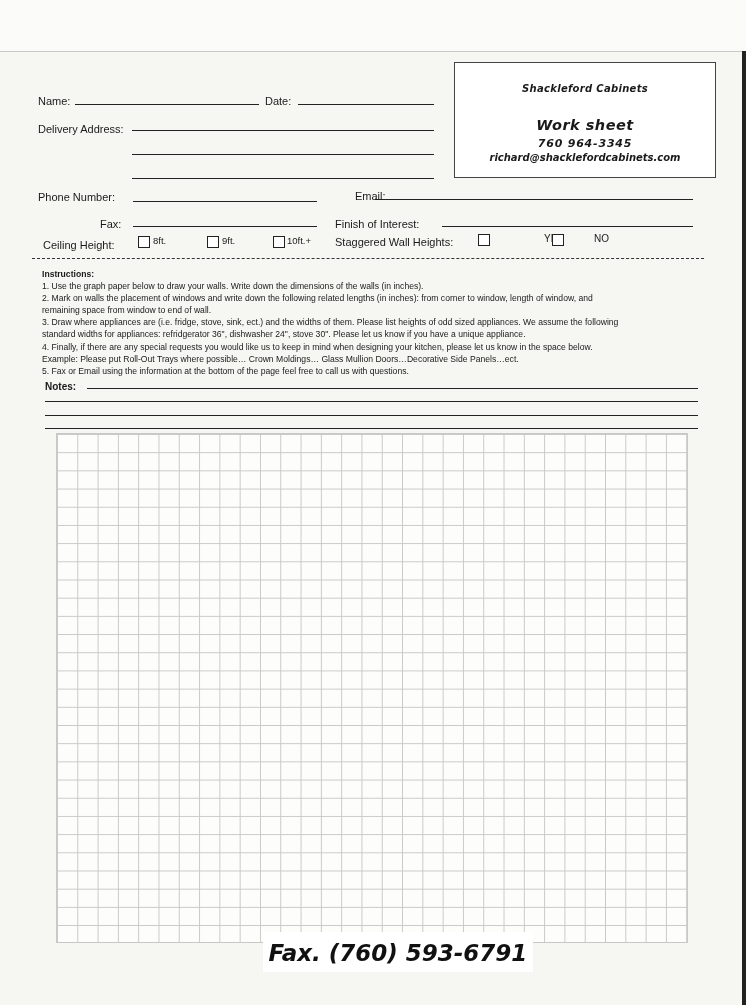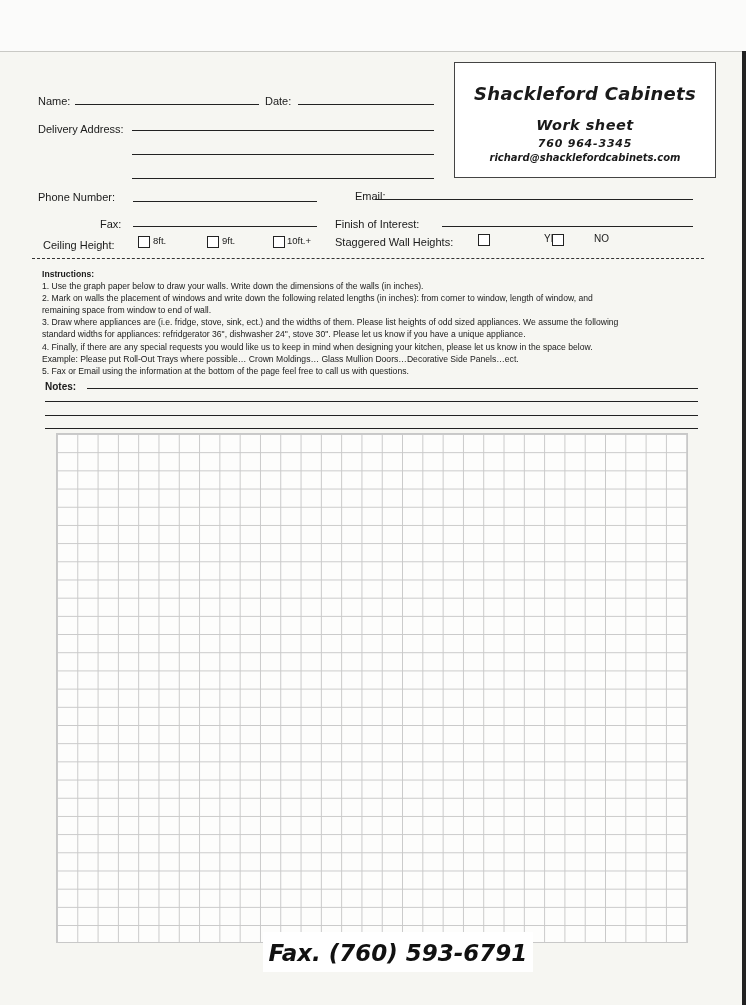--- a/index.html
+++ b/index.html
@@ -17,21 +17,21 @@
     position: absolute; right: 0; top: 51px; width: 4px; height: 954px; background: #222;
   }
   .abs { position: absolute; }
   .lbl { font-size: 11px; white-space: nowrap; }
   .line { position: absolute; height: 0; border-top: 1.4px solid #222; }
   .brand-box {
     position: absolute; left: 454px; top: 62px; width: 260px; height: 114px;
     border: 1.2px solid #444; background: #fff; text-align: center;
     font-style: italic; font-weight: bold; font-family: "DejaVu Sans", sans-serif;
   }
-  .brand-name { position: absolute; left: 0; right: 0; top: 20px; font-size: 18px; letter-spacing: 0.3px; }
+  .brand-name { position: absolute; left: 0; right: 0; top: 20px; font-size: 10px; letter-spacing: 0.3px; }
   .brand-sub { position: absolute; left: 0; right: 0; top: 54px; font-size: 14.5px; letter-spacing: 0.5px; }
   .brand-phone { position: absolute; left: 0; right: 0; top: 74px; font-size: 11px; letter-spacing: 0.8px; font-weight: bold;}
   .brand-email { position: absolute; left: 0; right: 0; top: 89px; font-size: 10px; font-weight: bold; }
   .cb { position: absolute; width: 10px; height: 10px; border: 1.2px solid #222; background: #fff; }
   .dashes {
     position: absolute; left: 32px; top: 258px; width: 672px; height: 0;
     border-top: 1.4px dashed #333;
   }
   .instr { position: absolute; left: 42px; top: 268px; width: 680px; font-size: 8.6px; line-height: 12.1px; }
   .instr .head { font-weight: bold; }

